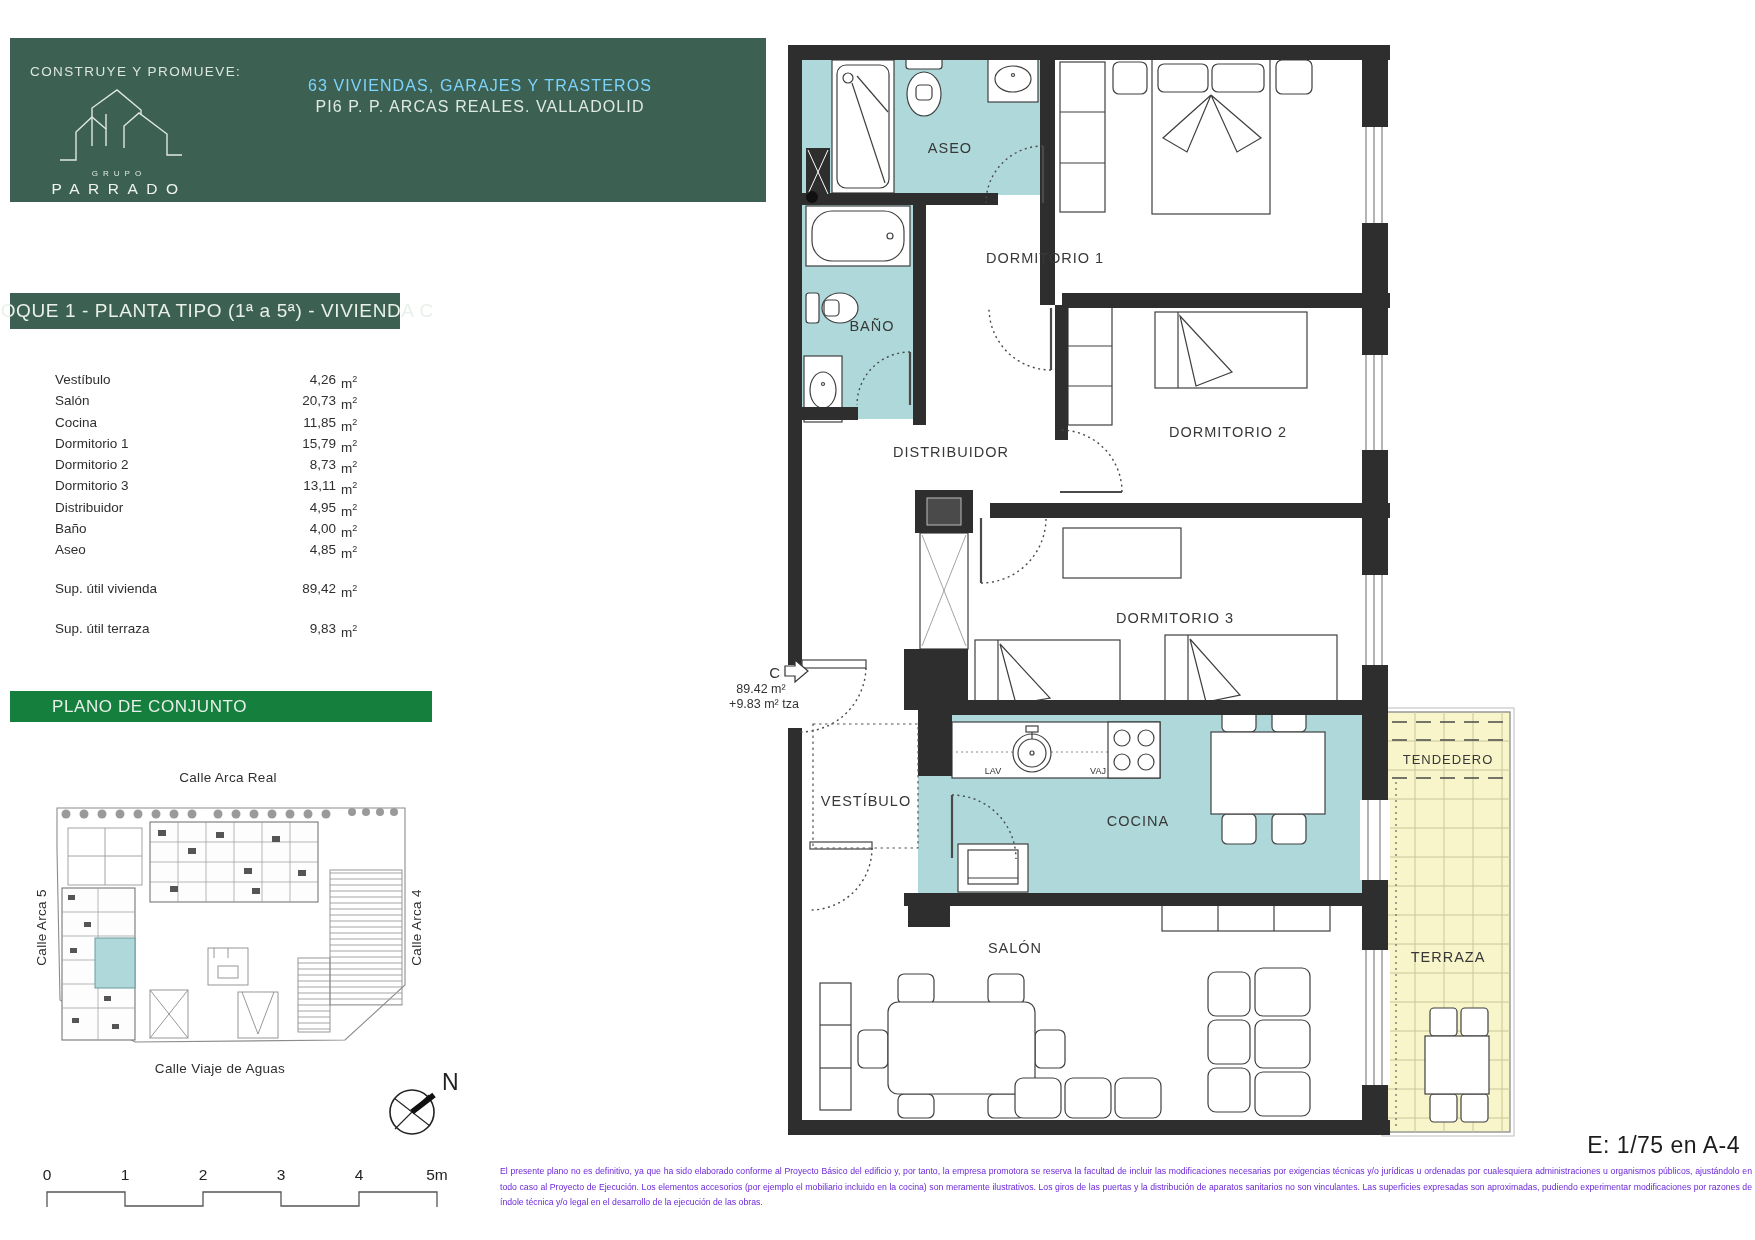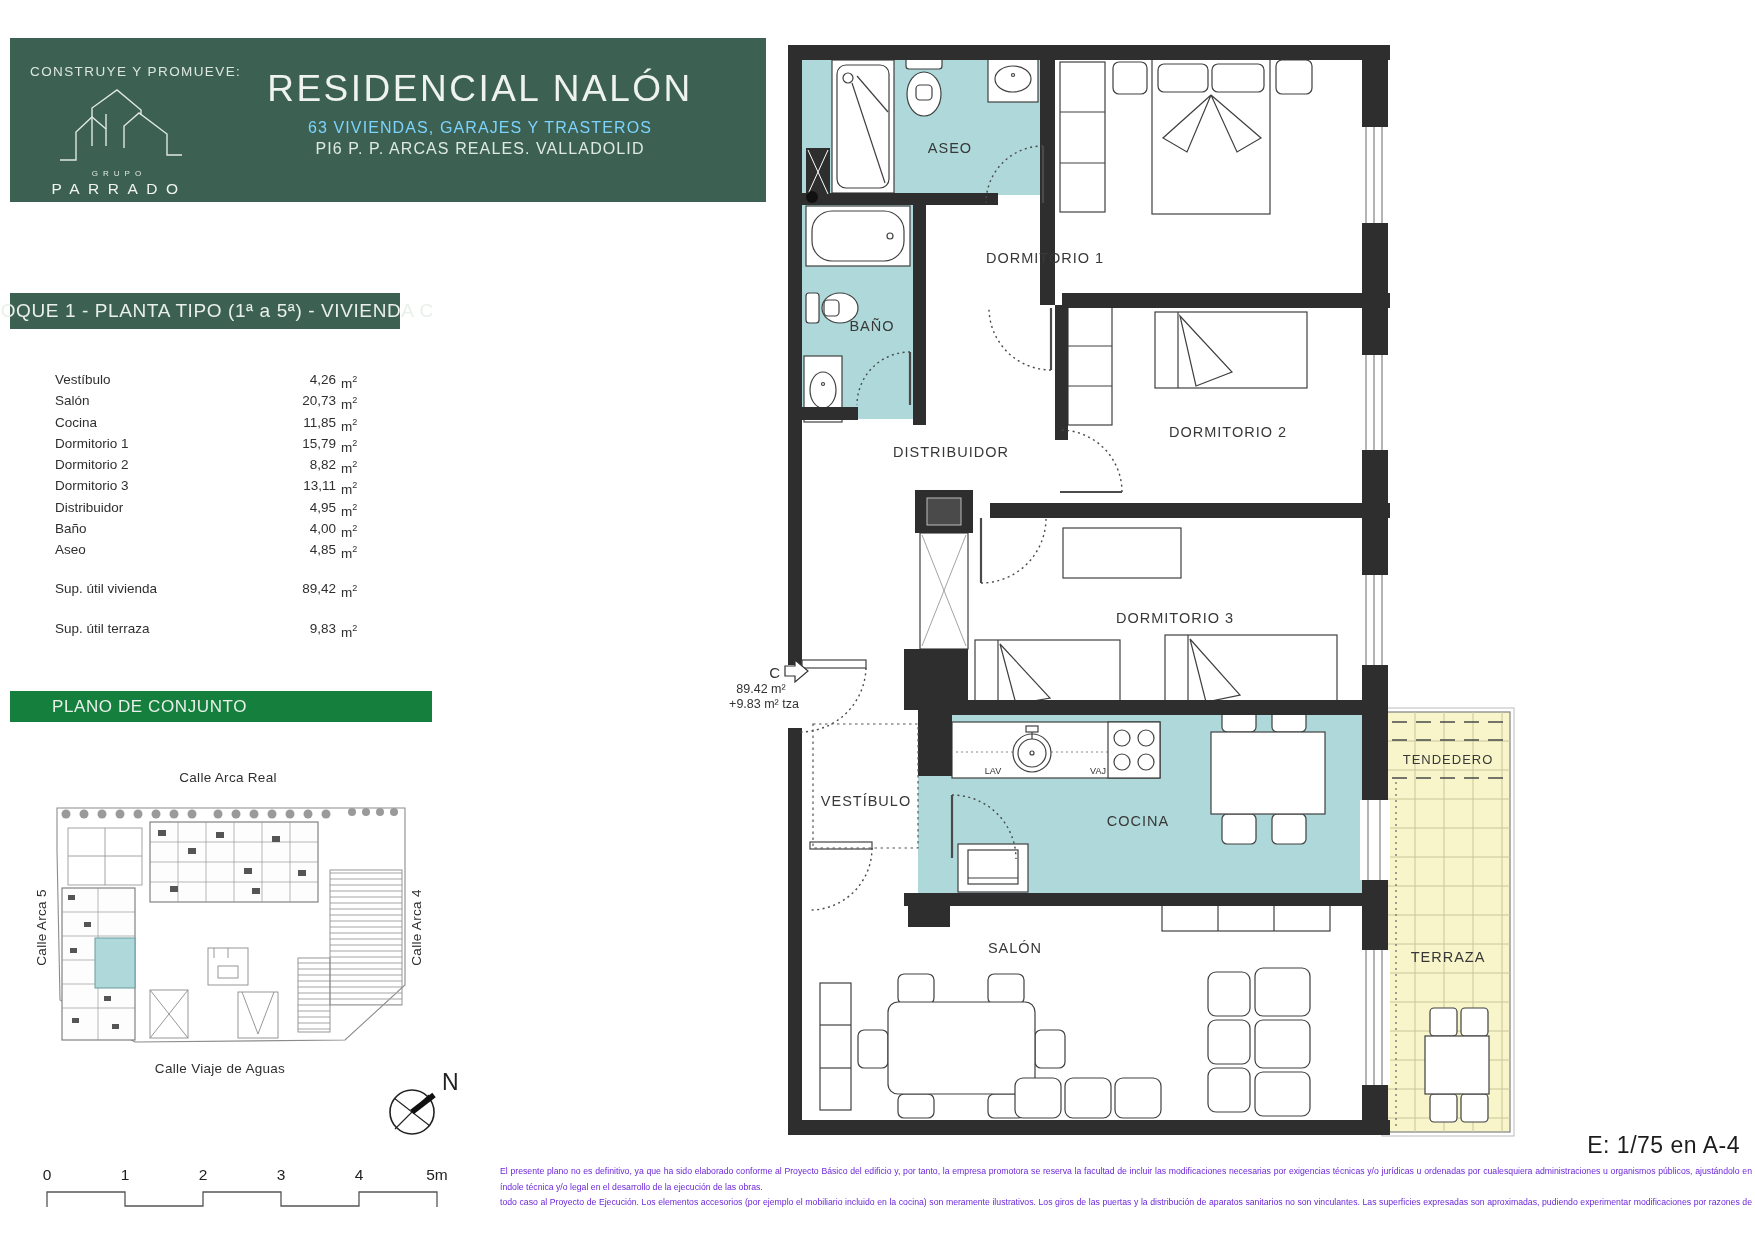--- a/index.html
+++ b/index.html
@@ -49,21 +49,20 @@
       <g fill="none" stroke="#dfe8e2" stroke-width="1.4">
         <path d="M22 76 H38 V48 L54 33 L68 45 V62"></path>
         <path d="M54 62 V24 L79 6 L103 26 V31"></path>
         <path d="M68 45 V30"></path>
         <path d="M86 64 V42 L101 29 L129 50 V71 H144"></path>
       </g>
       <text x="81" y="92" text-anchor="middle" font-size="8" letter-spacing="5" fill="#dfe8e2">GRUPO</text>
       <text x="81" y="110" text-anchor="middle" font-size="15.5" letter-spacing="8.5" fill="#f0f4f1">PARRADO</text>
     </svg>
     <div class="hdr-right">
-      <div class="hdr-title">RESIDENCIAL NALÓN</div>
       <div class="hdr-sub">63 VIVIENDAS, GARAJES Y TRASTEROS</div>
       <div class="hdr-sub2">PI6 P. P. ARCAS REALES. VALLADOLID</div>
     </div>
   </div>
 
   <div class="abs banner1">BLOQUE 1 - PLANTA TIPO (1ª a 5ª)  - VIVIENDA C</div>
 
   <div class="abs stable">
     <div class="srow">
         <span class="lbl">Vestíbulo</span>
@@ -80,21 +79,21 @@
         <span class="num">11,85</span>
         <span class="unit"><span>m</span><sup>2</sup></span>
       </div>
     <div class="srow">
         <span class="lbl">Dormitorio 1</span>
         <span class="num">15,79</span>
         <span class="unit"><span>m</span><sup>2</sup></span>
       </div>
     <div class="srow">
         <span class="lbl">Dormitorio 2</span>
-        <span class="num">8,82</span>
+        <span class="num">8,73</span>
         <span class="unit"><span>m</span><sup>2</sup></span>
       </div>
     <div class="srow">
         <span class="lbl">Dormitorio 3</span>
         <span class="num">13,11</span>
         <span class="unit"><span>m</span><sup>2</sup></span>
       </div>
     <div class="srow">
         <span class="lbl">Distribuidor</span>
         <span class="num">4,95</span>
@@ -555,17 +554,17 @@
       <text x="780" y="678" font-size="15" fill="#333" text-anchor="end">C</text>
       <polygon points="785,666 795,666 795,660 808,671 795,682 795,676 785,676" fill="#fff" stroke="#333" stroke-width="1.2"></polygon>
       <text x="761" y="693" font-size="12.5" fill="#333" text-anchor="middle">89.42 m²</text>
       <text x="764" y="708" font-size="12.5" fill="#333" text-anchor="middle">+9.83 m² tza</text>
     </g>
   </svg>
 
   <div class="abs scalenote">E: 1/75 en A-4</div>
   <div class="abs disc">
     <div class="disc-line j">El presente plano no es definitivo, ya que ha sido elaborado conforme al Proyecto Básico del edificio y, por tanto, la empresa promotora se reserva la facultad de incluir las modificaciones necesarias por exigencias técnicas y/o jurídicas u ordenadas por cualesquiera administraciones u organismos públicos, ajustándolo en</div>
+    <div class="disc-line j">todo caso al Proyecto de Ejecución. Los elementos accesorios (por ejemplo el mobiliario incluido en la cocina) son meramente ilustrativos. Los giros de las puertas y la distribución de aparatos sanitarios no son vinculantes. Las superficies expresadas son aproximadas, pudiendo experimentar modificaciones por razones de</div>
     <div class="disc-line">índole técnica y/o legal en el desarrollo de la ejecución de las obras.</div>
-    <div class="disc-line j">todo caso al Proyecto de Ejecución. Los elementos accesorios (por ejemplo el mobiliario incluido en la cocina) son meramente ilustrativos. Los giros de las puertas y la distribución de aparatos sanitarios no son vinculantes. Las superficies expresadas son aproximadas, pudiendo experimentar modificaciones por razones de</div>
   </div>
 
 </div>
 
 </body></html>

